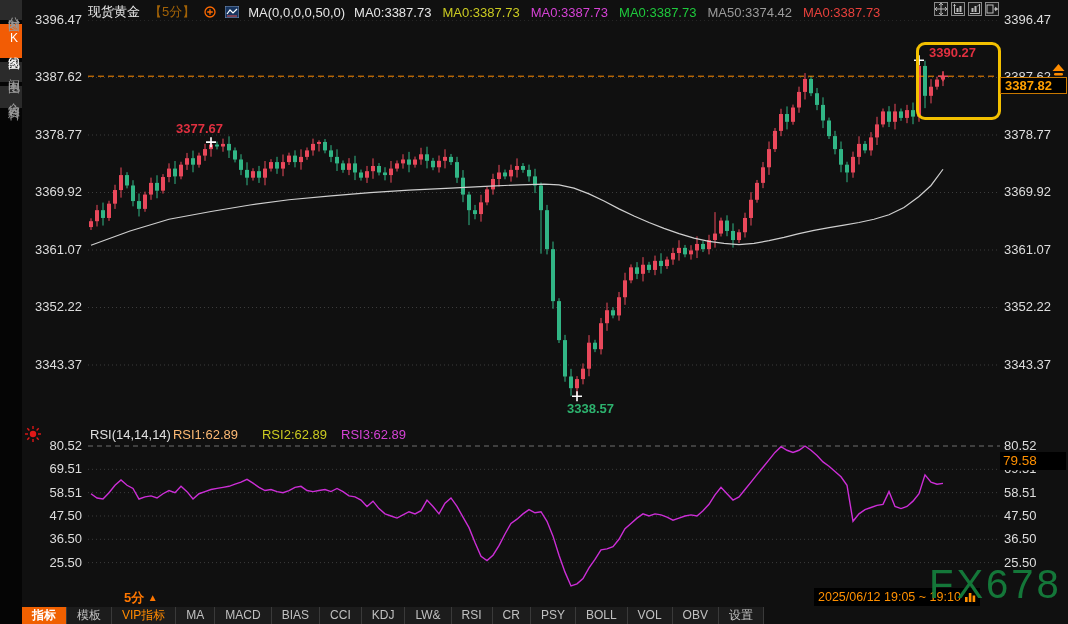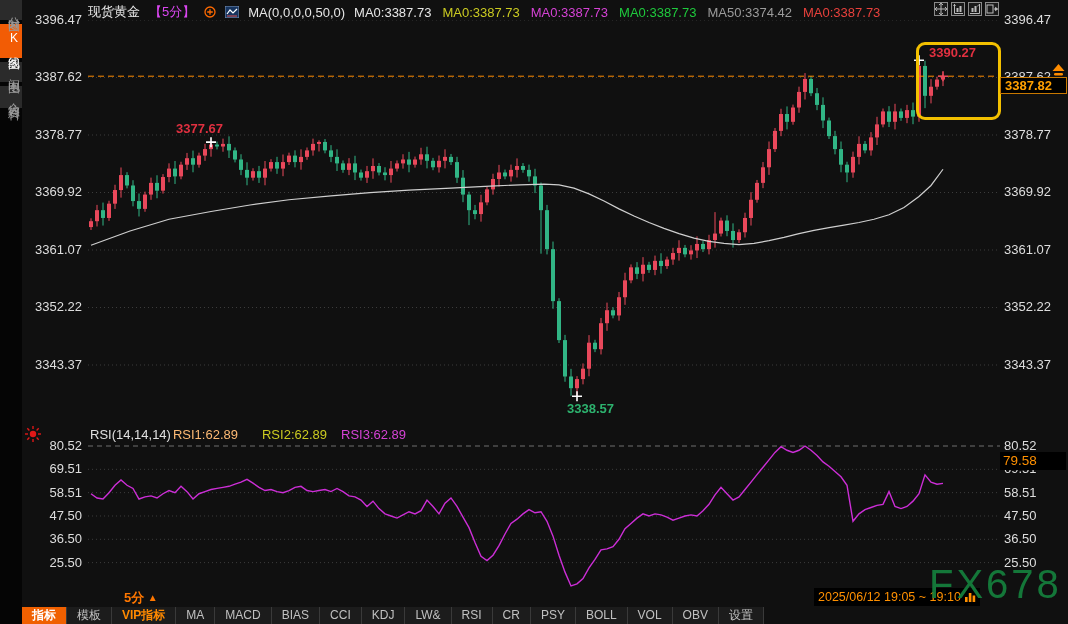--- a/index.html
+++ b/index.html
@@ -8,21 +8,21 @@
          font-family:"Liberation Sans", sans-serif; }
   
   #sidebar { position:absolute; left:0; top:0; width:22px; height:624px; background:#050505; }
   .side-tab { width:22px; writing-mode:vertical-rl; text-orientation:upright;
               background:#2b2b2b; color:#9a9a9a; font-size:12px; letter-spacing:2px;
               padding:7px 0; text-align:center; margin-bottom:4px; cursor:pointer; }
   .side-tab.active { background:#f25c05; color:#ffffff; }
   
   #header { position:absolute; left:88px; top:2px; height:20px; display:flex; align-items:center;
             gap:9px; white-space:nowrap; font-size:13px; color:#e6e6e6; z-index:6; }
-  #period { color:#d946ef; }
+  #period { color:#a16207; }
   .hicon { display:inline-flex; align-items:center; }
   #header-icons { position:absolute; left:934px; top:2px; display:flex; gap:3px; z-index:7; }
   .hbox { width:14px; height:14px; border:1px solid #8a8a8a; background:#1a1a1a;
           display:flex; align-items:center; justify-content:center; cursor:pointer; }
   
   .tick { position:absolute; font-size:13px; color:#dedede; width:60px; }
   .tick.left { left:22px; text-align:right; }
   .tick.right { left:1004px; text-align:left; }
   
   .anno { position:absolute; font-size:13px; font-weight:bold; z-index:5; }
@@ -44,21 +44,21 @@
   #footer-period .tri { font-size:10px; position:relative; top:-1px; }
   #date-badge { position:absolute; left:814px; top:588px; height:18px; background:#000;
                 color:#ff9000; font-size:12.5px; line-height:18px; padding:0 4px; z-index:6;
                 display:flex; align-items:center; gap:3px; }
   #watermark { position:absolute; left:929px; top:562px; font-size:40px; color:#15803d;
                letter-spacing:3px; z-index:7; opacity:0.92; }
   #toolbar { position:absolute; left:22px; top:607px; height:17px; display:flex; z-index:6; }
   .tb-item { height:17px; line-height:16px; font-size:12px; color:#c0c0c0; padding:0 10px;
              background:#1c1c1c; border-right:1px solid #3a3a3a; cursor:pointer; white-space:nowrap; }
   .tb-item.active { background:#f06000; color:#fff; font-weight:bold; }
-  .tb-item.vip { color:#ff8a00; font-weight:bold; }
+  .tb-item.vip { color:#ff8a00; font-weight:normal; }
   svg { display:block; }
 </style>
 </head>
 <body>
 
 <div id="app">
 
   <div id="sidebar">
       <div class="side-tab">分时图</div>
       <div class="side-tab active">K线图</div>

